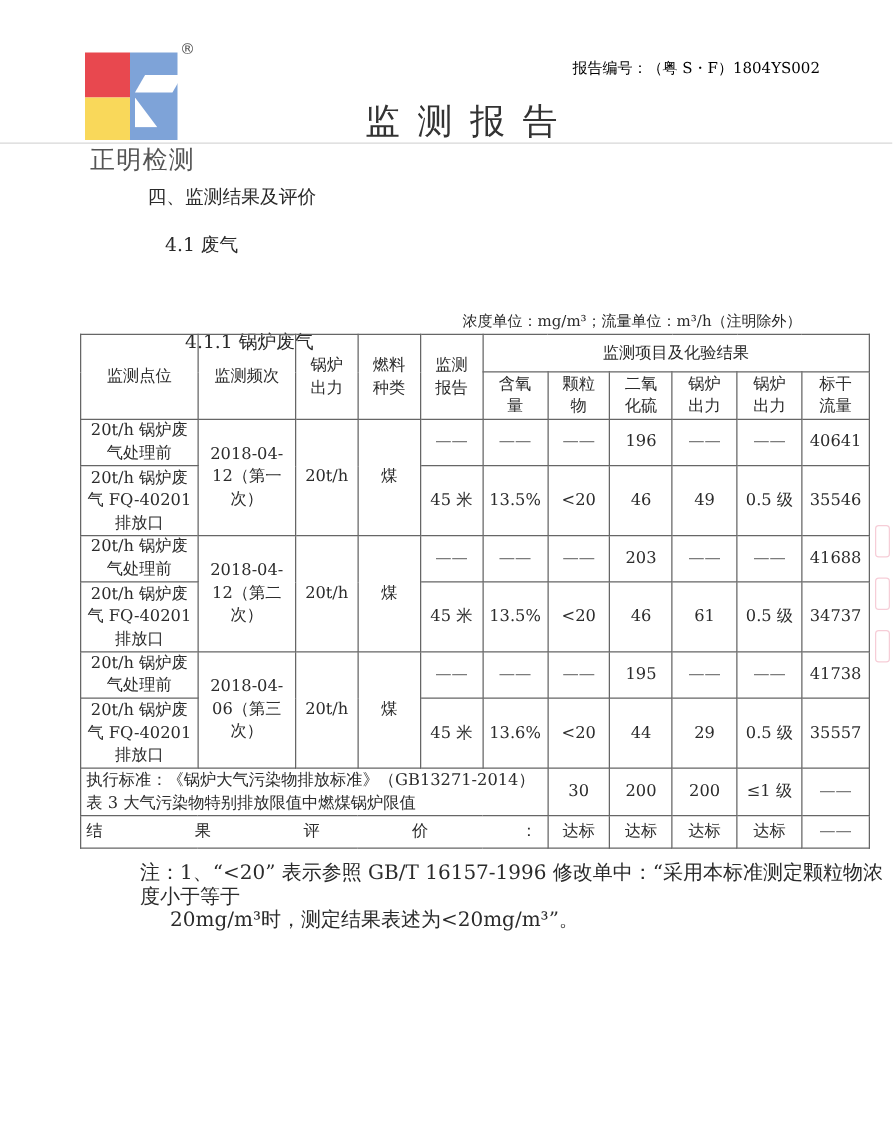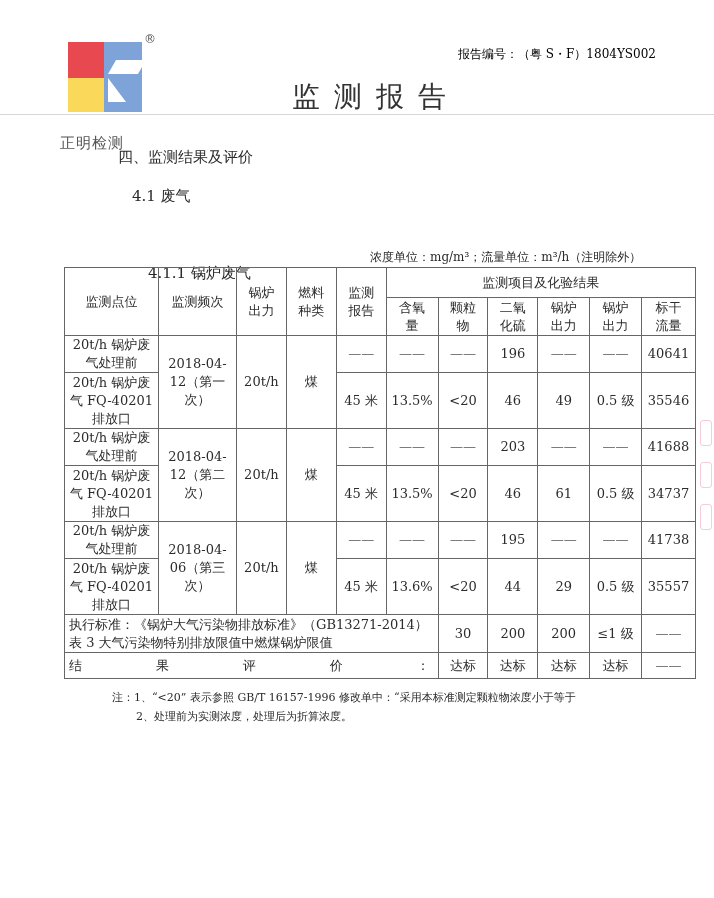--- a/index.html
+++ b/index.html
@@ -8,21 +8,21 @@
     font-family: "DejaVu Serif", "Liberation Serif", serif;
     color: #2a2a2a;
   }
   .logo { position: absolute; left: 68px; top: 38px; width: 80px; height: 72px; }
   .logo .red { position: absolute; left: 0; top: 4px; width: 36px; height: 36px; background: #e8484f; }
   .logo .yellow { position: absolute; left: 0; top: 40px; width: 36px; height: 34px; background: #f9d85a; }
   .logo .blue { position: absolute; left: 36px; top: 4px; width: 38px; height: 70px; background: #7ea3d8; }
   .logo .notch1 { position: absolute; left: 44px; top: 22px; width: 30px; height: 14px; background: #fff; transform: skewX(-30deg); }
   .logo .notch2 { position: absolute; left: 40px; top: 40px; width: 18px; height: 24px; background: #fff; clip-path: polygon(0 0, 0 100%, 100% 100%); }
   .logo .reg { position: absolute; left: 76px; top: -6px; font-size: 12px; color: #555; font-family: "DejaVu Sans", sans-serif; }
-  .logo-text { position: absolute; left: 60px; top: 114px; font-size: 15px; color: #555; letter-spacing: 1px; font-family: "DejaVu Sans", sans-serif; margin-top: 20px; }
+  .logo-text { position: absolute; left: 72px; top: 114px; font-size: 20px; color: #555; letter-spacing: 1px; font-family: "DejaVu Sans", sans-serif; }
 
   .report-no { position: absolute; left: 458px; top: 46px; font-size: 12px; color: #000000; }
   .title { position: absolute; left: 292px; top: 78px; font-size: 28px; letter-spacing: 14px; color: #333; }
   .header-rule { position: absolute; left: 0; top: 114px; width: 714px; height: 1px; background: #d8d8d8; }
 
   .h1 { position: absolute; left: 118px; top: 148px; font-size: 15px; }
   .h2 { position: absolute; left: 132px; top: 187px; font-size: 15px; }
   .h3 { position: absolute; left: 148px; top: 216px; font-size: 15px; margin-top: 48px; }
   .unit-note { position: absolute; left: 370px; top: 249px; font-size: 12px; }
 
@@ -31,21 +31,21 @@
     border-collapse: collapse; font-size: 13px; color: #2c2c2c;
     border: 1.5px solid #555;
   }
   table.data td {
     border: 1px solid #666; text-align: center; vertical-align: middle;
     padding: 0; line-height: 18px;
   }
   .dash { color: #666; }
   .left { text-align: left !important; padding-left: 4px !important; }
 
-  .notes { position: absolute; left: 112px; top: 688px; font-size: 11px; line-height: 19px; }
+  .notes { position: absolute; left: 112px; top: 688px; font-size: 16px; line-height: 19px; }
   .notes .indent { padding-left: 24px; }
 
   .stamp { position: absolute; left: 700px; top: 420px; width: 14px; height: 140px; }
   .stamp span { display: block; width: 10px; height: 24px; border: 1px solid #f2b8c6; margin-bottom: 16px; border-radius: 3px; opacity: .7; }
 </style>
 </head>
 <body>
 
 <div class="logo">
   <div class="red"></div>
@@ -196,20 +196,20 @@
     <td>达标</td>
     <td>达标</td>
     <td>达标</td>
     <td class="dash">——</td>
   </tr>
 </tbody>
   </table>
 
 <div class="notes">
   <div>注：1、“&lt;20” 表示参照 GB/T 16157-1996 修改单中：“采用本标准测定颗粒物浓度小于等于</div>
-  <div class="indent">2、处理前为实测浓度，处理后为折算浓度。</div>
+  <div class="indent">20mg/m³时，测定结果表述为&lt;20mg/m³”。</div>
 </div>
 
 <div class="stamp">
   <span></span>
     <span></span>
     <span></span>
 </div>
 
 </body></html>

